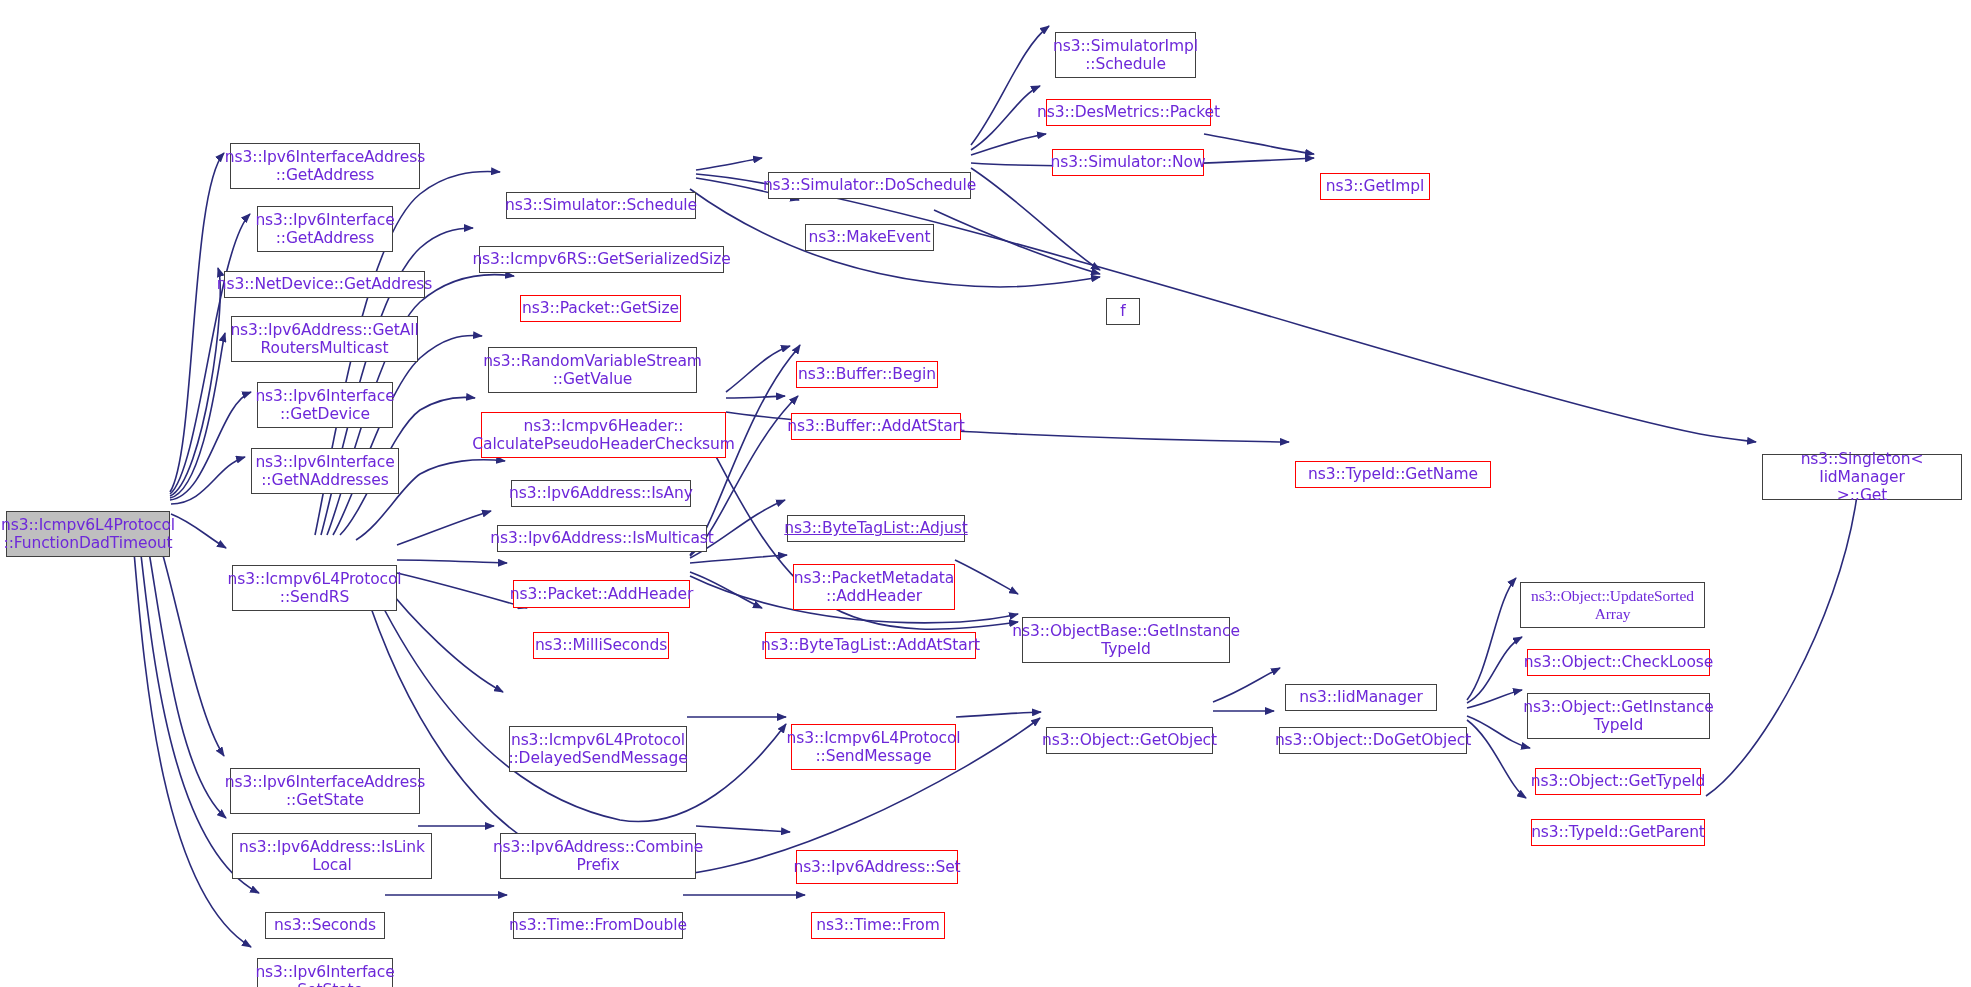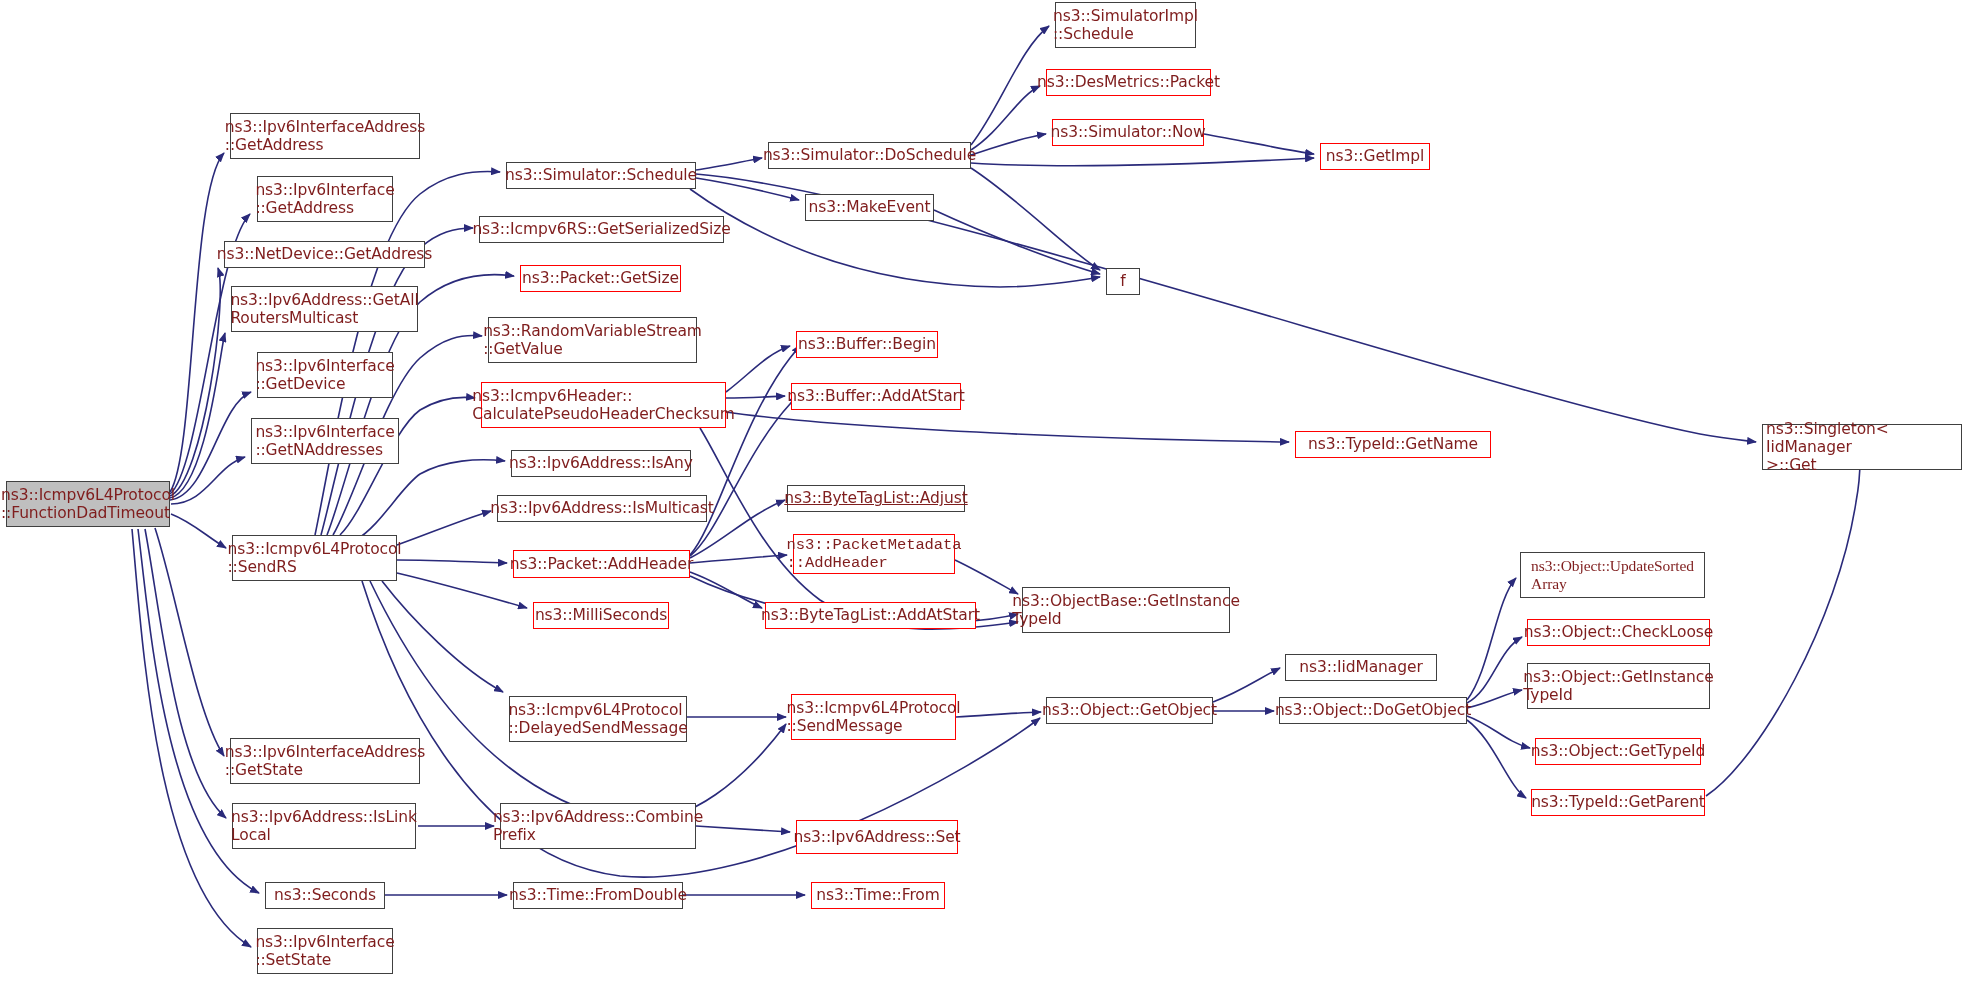--- a/index.html
+++ b/index.html
@@ -22,29 +22,31 @@
     width: 1971px;
     height: 987px;
     pointer-events: none;
   }
   .node {
     position: absolute;
     box-sizing: border-box;
     display: flex;
     align-items: center;
     justify-content: center;
+    text-align: center;
     background: #ffffff;
     border: 1px solid #404040;
-    color: #7f1d1d;
+    color: #6d28d9;
     font-size: 15.5px;
     line-height: 1.18;
     letter-spacing: -0.1px;
     white-space: pre-line;
     padding: 0 3px;
     z-index: 5;
+    margin-top: 30px;
   }
   .node.red {
     border-color: #ff0000;
   }
   .node.root {
     background: #bfbfbf;
     border-color: #404040;
   }
 </style>
 </head>
@@ -130,21 +132,21 @@
       <div class="node" style="left: 231px; top: 286px; width: 187px; height: 46px;"><span>ns3::Ipv6Address::GetAll
 RoutersMulticast</span></div>
       <div class="node" style="left: 257px; top: 352px; width: 136px; height: 46px;"><span>ns3::Ipv6Interface
 ::GetDevice</span></div>
       <div class="node" style="left: 251px; top: 418px; width: 148px; height: 46px;"><span>ns3::Ipv6Interface
 ::GetNAddresses</span></div>
       <div class="node" style="left: 232px; top: 535px; width: 165px; height: 46px;"><span>ns3::Icmpv6L4Protocol
 ::SendRS</span></div>
       <div class="node" style="left: 230px; top: 738px; width: 190px; height: 46px;"><span>ns3::Ipv6InterfaceAddress
 ::GetState</span></div>
-      <div class="node" style="left: 232px; top: 803px; width: 184px; height: 46px;"><span>ns3::Ipv6Address::IsLink
+      <div class="node" style="left: 232px; top: 803px; width: 200px; height: 46px;"><span>ns3::Ipv6Address::IsLink
 Local</span></div>
       <div class="node" style="left: 265px; top: 882px; width: 120px; height: 27px;"><span>ns3::Seconds</span></div>
       <div class="node" style="left: 257px; top: 928px; width: 136px; height: 46px;"><span>ns3::Ipv6Interface
 ::SetState</span></div>
       <div class="node" style="left: 506px; top: 162px; width: 190px; height: 27px;"><span>ns3::Simulator::Schedule</span></div>
       <div class="node" style="left: 479px; top: 216px; width: 245px; height: 27px;"><span>ns3::Icmpv6RS::GetSerializedSize</span></div>
       <div class="node red" style="left: 520px; top: 265px; width: 161px; height: 27px;"><span>ns3::Packet::GetSize</span></div>
       <div class="node" style="left: 488px; top: 317px; width: 209px; height: 46px;"><span>ns3::RandomVariableStream
 ::GetValue</span></div>
       <div class="node red" style="left: 481px; top: 382px; width: 245px; height: 46px;"><span>ns3::Icmpv6Header::
@@ -157,21 +159,21 @@
 ::DelayedSendMessage</span></div>
       <div class="node" style="left: 500px; top: 803px; width: 196px; height: 46px;"><span>ns3::Ipv6Address::Combine
 Prefix</span></div>
       <div class="node" style="left: 513px; top: 882px; width: 170px; height: 27px;"><span>ns3::Time::FromDouble</span></div>
       <div class="node" style="left: 768px; top: 142px; width: 203px; height: 27px;"><span>ns3::Simulator::DoSchedule</span></div>
       <div class="node" style="left: 805px; top: 194px; width: 129px; height: 27px;"><span>ns3::MakeEvent</span></div>
       <div class="node" style="left: 1106px; top: 268px; width: 34px; height: 27px;"><span>f</span></div>
       <div class="node red" style="left: 796px; top: 331px; width: 142px; height: 27px;"><span>ns3::Buffer::Begin</span></div>
       <div class="node red" style="left: 791px; top: 383px; width: 170px; height: 27px;"><span>ns3::Buffer::AddAtStart</span></div>
       <div class="node" style="left: 787px; top: 485px; width: 178px; height: 27px; text-decoration: underline;"><span>ns3::ByteTagList::Adjust</span></div>
-      <div class="node red" style="left: 793px; top: 534px; width: 162px; height: 40px; font-family: Liberation Mono, monospace;"><span>ns3::PacketMetadata
+      <div class="node red" style="left: 793px; top: 534px; width: 162px; height: 46px;"><span>ns3::PacketMetadata
 ::AddHeader</span></div>
       <div class="node red" style="left: 765px; top: 602px; width: 211px; height: 27px;"><span>ns3::ByteTagList::AddAtStart</span></div>
       <div class="node red" style="left: 791px; top: 694px; width: 165px; height: 46px;"><span>ns3::Icmpv6L4Protocol
 ::SendMessage</span></div>
       <div class="node red" style="left: 796px; top: 820px; width: 162px; height: 34px;"><span>ns3::Ipv6Address::Set</span></div>
       <div class="node red" style="left: 811px; top: 882px; width: 134px; height: 27px;"><span>ns3::Time::From</span></div>
       <div class="node" style="left: 1055px; top: 2px; width: 141px; height: 46px;"><span>ns3::SimulatorImpl
 ::Schedule</span></div>
       <div class="node red" style="left: 1046px; top: 69px; width: 165px; height: 27px;"><span>ns3::DesMetrics::Packet</span></div>
       <div class="node red" style="left: 1052px; top: 119px; width: 152px; height: 27px;"><span>ns3::Simulator::Now</span></div>

